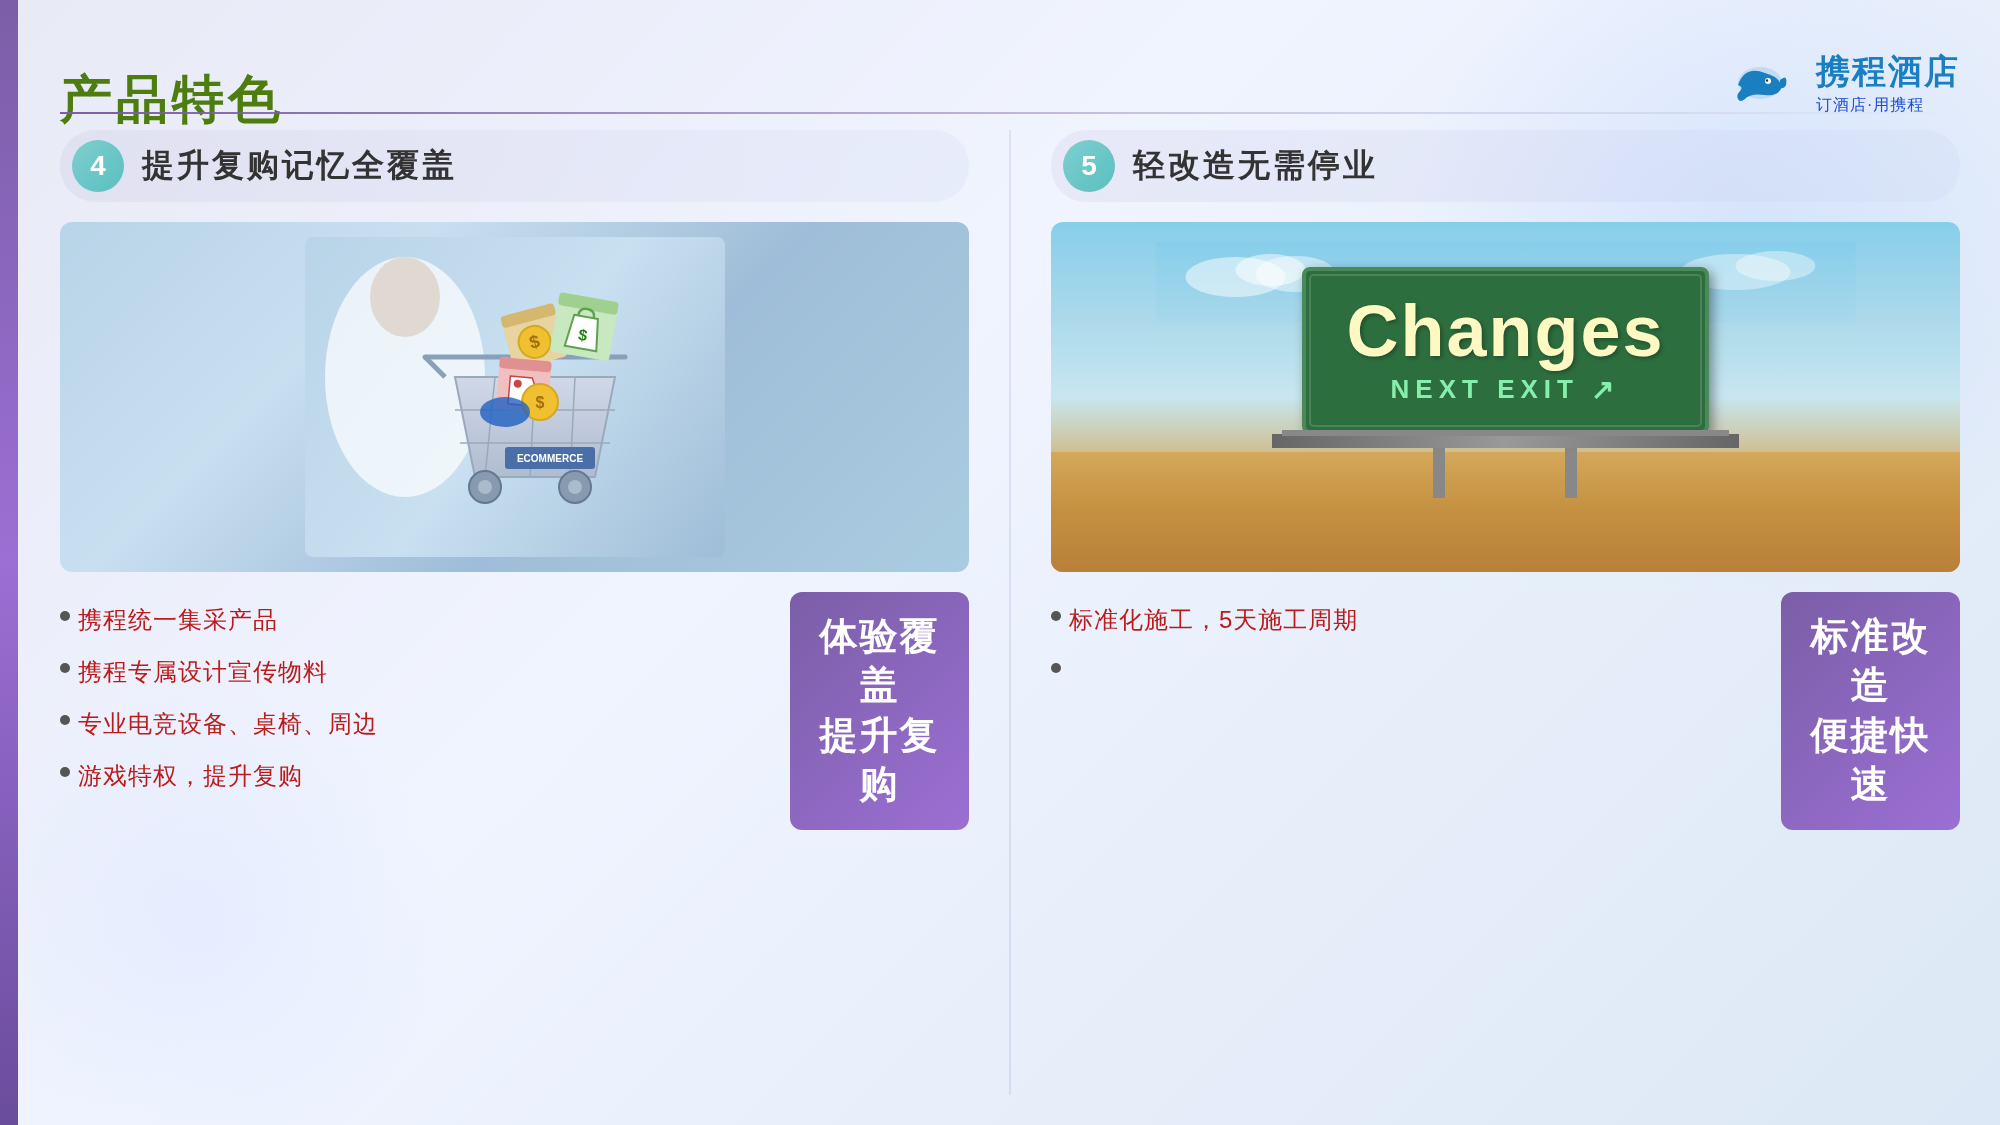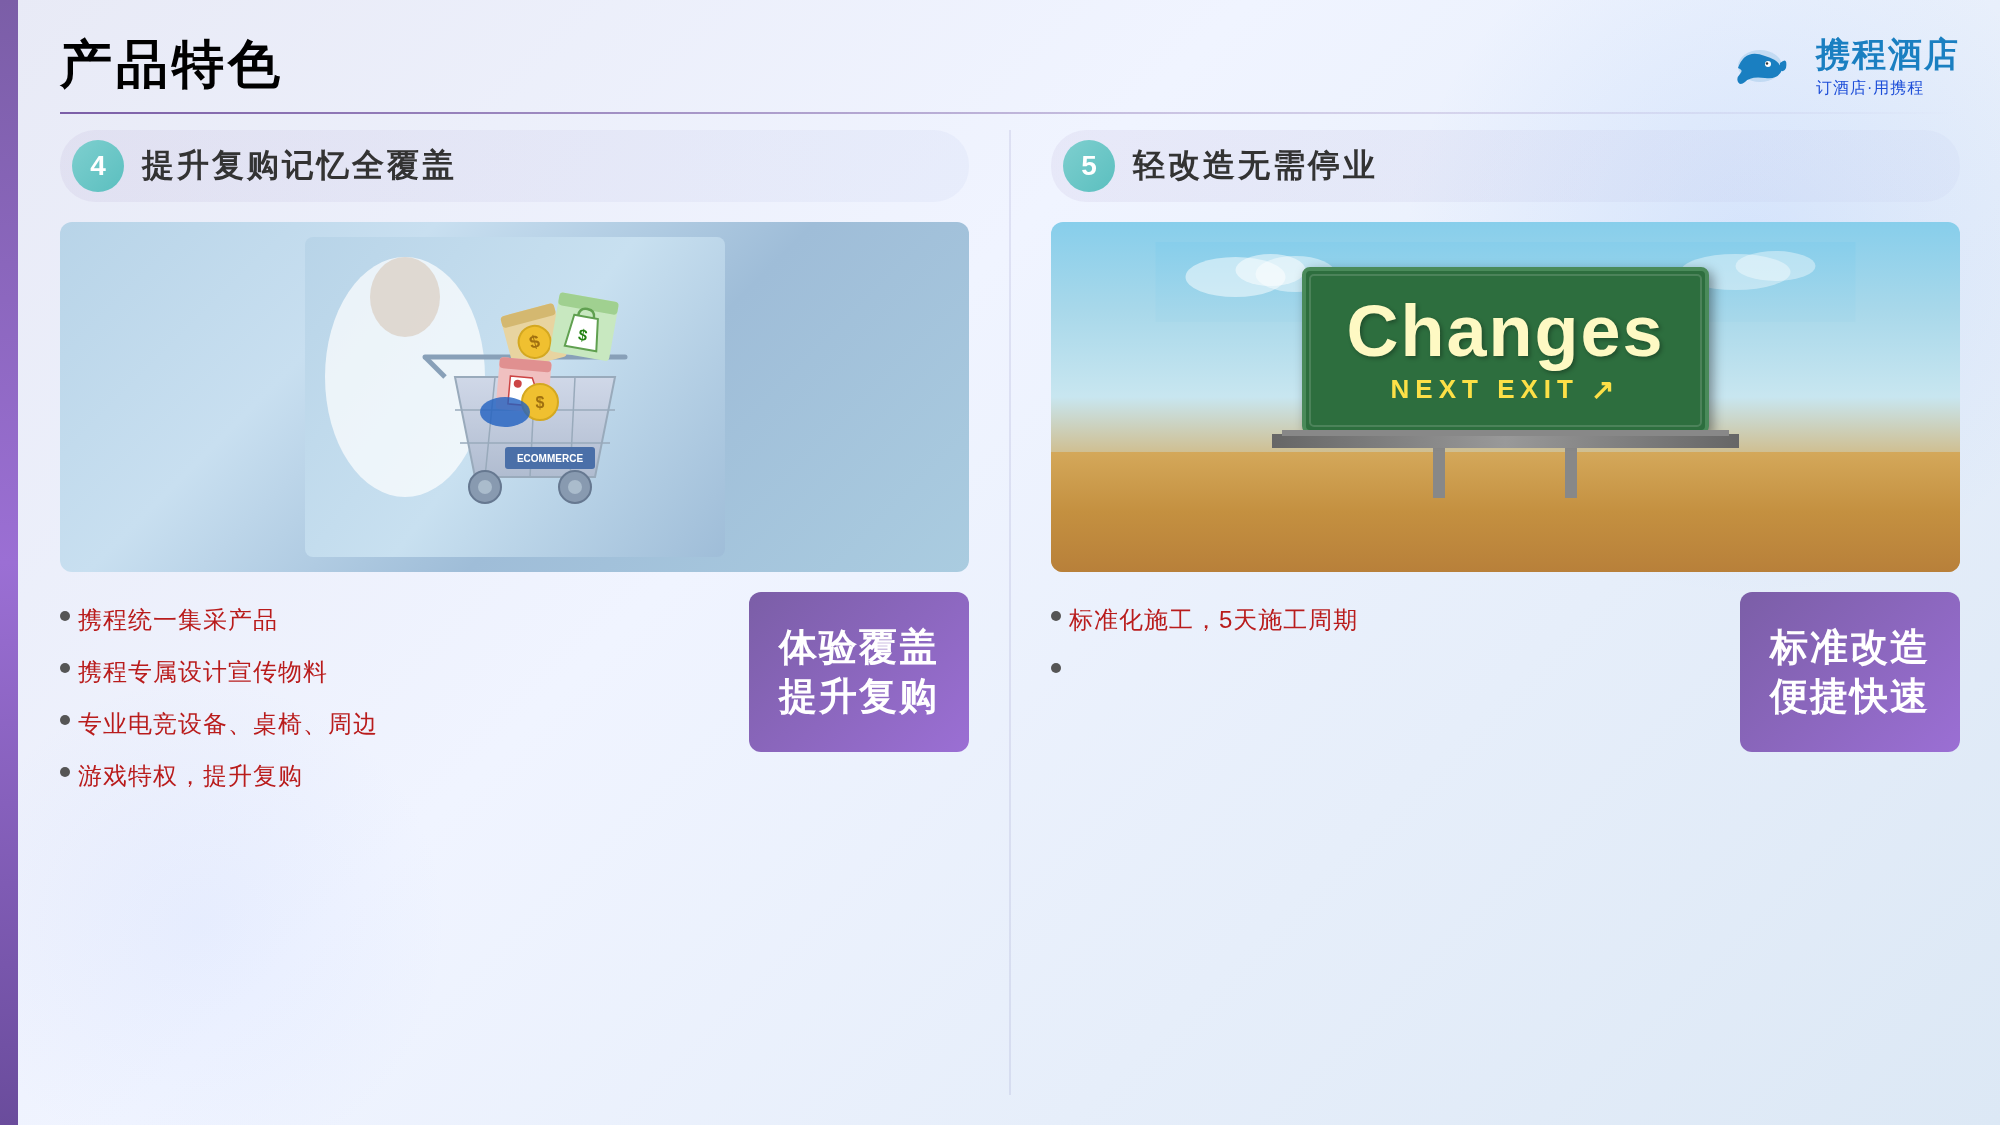--- a/index.html
+++ b/index.html
@@ -57,22 +57,23 @@
       left: 60px;
       right: 40px;
       display: flex;
       align-items: center;
       justify-content: space-between;
     }
 
     .page-title {
       font-size: 52px;
       font-weight: 700;
-      color: #000000;
+      color: #4d7c0f;
       letter-spacing: 4px;
+      margin-top: 35px;
     }
 
     
     .logo-area {
       display: flex;
       align-items: center;
       gap: 26px;
     }
 
     .logo-icon {
@@ -234,21 +235,21 @@
       color: #fef9c3;
       letter-spacing: 2px;
       font-family: Arial, sans-serif;
       text-shadow: 2px 2px 4px rgba(0,0,0,0.3);
       line-height: 1;
     }
 
     .sign-text-next {
       font-size: 26px;
       font-weight: 600;
-      color: #fde047;
+      color: #86efac;
       letter-spacing: 6px;
       font-family: Arial, sans-serif;
       margin-top: 6px;
       display: flex;
       align-items: center;
       justify-content: center;
       gap: 12px;
     }
 
     .sign-poles {
@@ -308,21 +309,21 @@
       width: 10px;
       height: 10px;
       border-radius: 50%;
       background: #555;
       flex-shrink: 0;
       margin-top: 9px;
     }
 
     
     .cta-badge {
-      width: 220px;
+      width: 179px;
       min-height: 160px;
       background: linear-gradient(135deg, #7b5ea7 0%, #9b6fd4 100%);
       border-radius: 12px;
       display: flex;
       align-items: center;
       justify-content: center;
       padding: 20px;
       text-align: center;
       flex-shrink: 0;
     }

